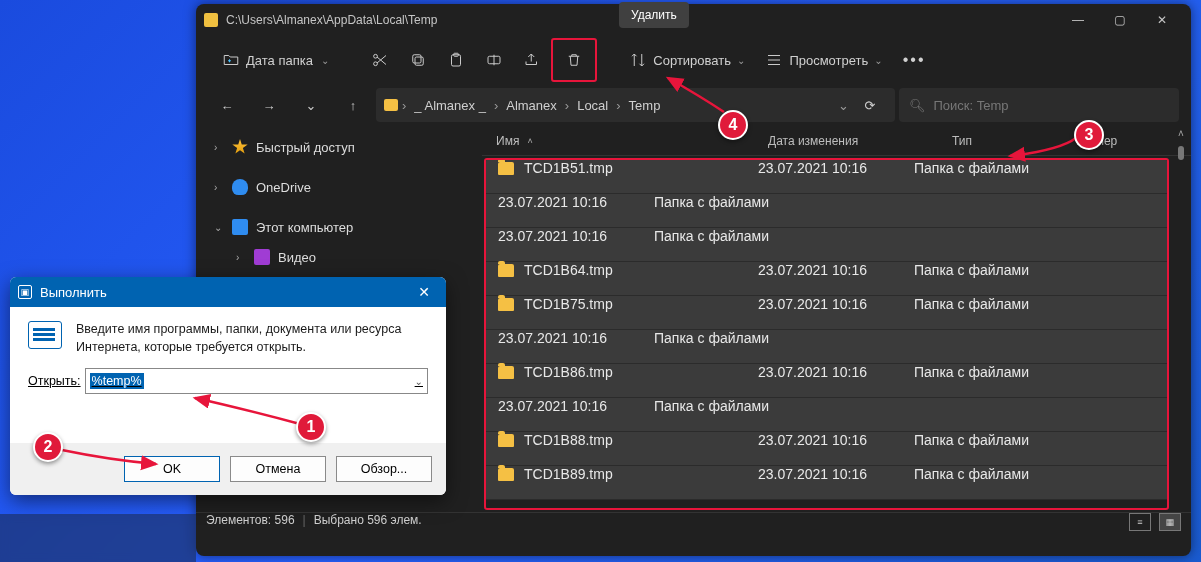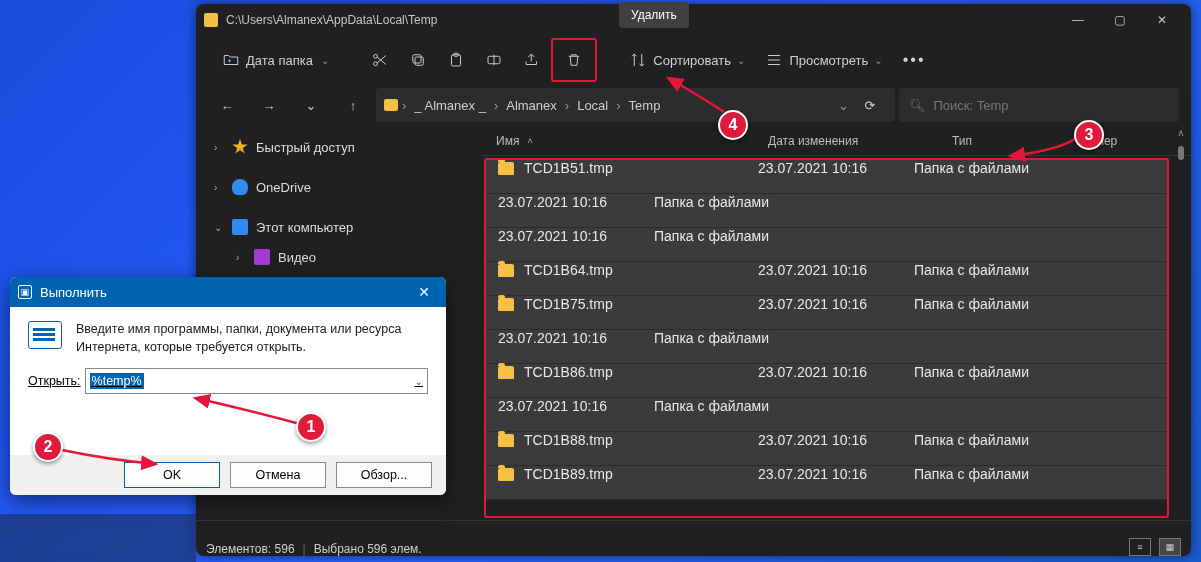--- a/index.html
+++ b/index.html
@@ -113,21 +113,21 @@
 .cell-type{ width:124px; }
 .cell-size{ width:80px; }
 
 
 .vscroll { position:absolute; right:4px; top:2px; bottom:30px; width:12px; display:flex; flex-direction:column; align-items:center;}
 .vscroll .arrow{ color:#aaa; font-size:10px; height:14px;}
 .vscroll .thumb{ width:6px; height:14px; background:#777; border-radius:3px; margin-top:4px;}
 
 
 .status {
-  height:36px; border-top:1px solid #333; display:flex; align-items:flex-end;
+  height:44px; border-top:1px solid #333; display:flex; align-items:flex-start;
   padding:0 10px; color:#cfcfcf; font-size:12px; gap:8px;
 }
 .status .sep { color:#666; }
 .status .spacer { flex:1; }
 .viewbtn { width:22px; height:18px; border:1px solid #777; display:flex; align-items:center; justify-content:center; font-size:9px; color:#cfcfcf;}
 .viewbtn.active { background:#454545; }
 
 
 .run {
   position:absolute; left:10px; top:277px;
@@ -147,21 +147,21 @@
 .run-logo { width:34px; height:28px; border:1.5px solid #0063b1; border-radius:3px; position:relative; flex-shrink:0;}
 .run-logo::after{content:"";position:absolute;left:4px;top:6px;width:22px;height:3px;background:#0063b1;box-shadow:0 5px 0 #0063b1,0 10px 0 #0063b1;}
 .run-open-row{ display:flex; align-items:center; padding:12px 18px 16px 18px; gap:4px;text-decoration:underline; }
 .run-open-row label{ font-size:12.5px; }
 .run-input{
   flex:1; height:26px; border:1px solid #888; padding:0 4px; display:flex; align-items:center;
 }
 .run-input .val{ background:#0063b1; color:#fff; padding:1px 2px; font-size:12.5px;}
 .run-input .dd { margin-left:auto; color:#555; font-size:10px;}
 .run-buttons{
-  margin-top:auto; background:#f0f0f0; height:40px;
+  margin-top:auto; background:#f0f0f0; height:52px;
   display:flex; align-items:center; justify-content:flex-end; gap:10px;
   padding:0 14px; border-radius:0 0 6px 6px;
 }
 .run-buttons button{
   width:96px; height:26px; background:#fdfdfd; border:1px solid #8a8a8a;
   font-size:12.5px; color:#000;
 }
 .run-buttons button.ok{ border:1.5px solid #0063b1; }
 
 

